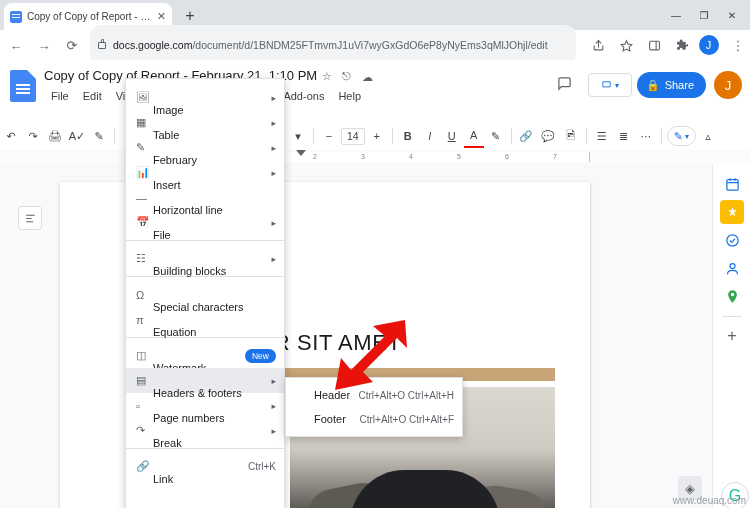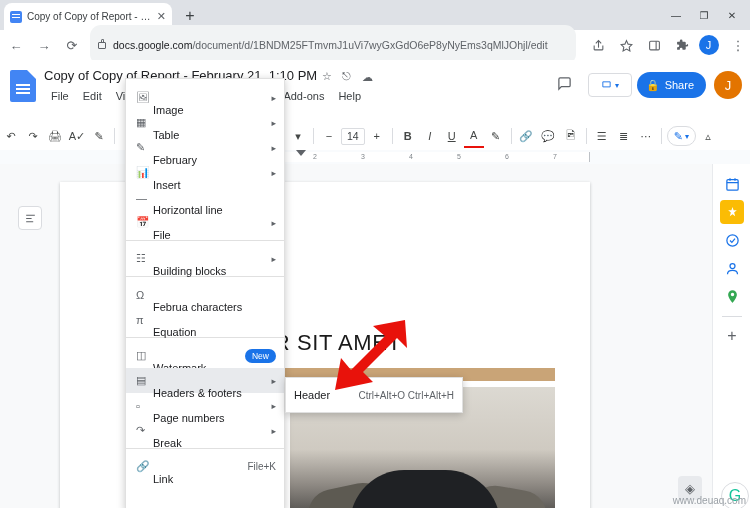--- a/index.html
+++ b/index.html
@@ -580,21 +580,21 @@
     border: 1px solid #e0e0e0;
     box-shadow: 0 2px 8px rgba(0,0,0,0.22);
     padding: 5px 0;
     box-sizing: border-box;
     z-index: 45;
   }
   .smi {
     height: 24px;
     display: flex;
     align-items: center;
-    padding: 0 8px 0 8px;
+    padding: 0 8px 0 28px;
     font-size: 11px;
     color: #202124;
     box-sizing: border-box;
   }
   .smi-label { flex: 0 0 auto; }
   .smi-accel {
     font-size: 10px;
     color: #5f6368;
     margin-left: auto;
     white-space: nowrap;
@@ -853,21 +853,21 @@
     <div class="mi">
       <span class="mi-ico">☷</span>
       <span class="mi-label">Building blocks</span>
       <span class="mi-arrow">▸</span>
     </div>
 
     <div class="mi-sep"></div>
 
     <div class="mi">
       <span class="mi-ico">Ω</span>
-      <span class="mi-label">Februa characters</span>
+      <span class="mi-label">Special characters</span>
     </div>
 
     <div class="mi">
       <span class="mi-ico">π</span>
       <span class="mi-label">Equation</span>
     </div>
 
     <div class="mi-sep"></div>
 
     <div class="mi">
@@ -892,34 +892,38 @@
       <span class="mi-ico">↷</span>
       <span class="mi-label">Break</span>
       <span class="mi-arrow">▸</span>
     </div>
 
     <div class="mi-sep"></div>
 
     <div class="mi">
       <span class="mi-ico">🔗</span>
       <span class="mi-label">Link</span>
-      <span class="mi-accel">File+K</span>
+      <span class="mi-accel">Ctrl+K</span>
     </div>
 
     <div class="mi">
       
       
       
     </div>
   </div>
 
   <div class="submenu">
     <div class="smi">
       <span class="smi-label">Header</span>
       <span class="smi-accel">Ctrl+Alt+O Ctrl+Alt+H</span>
     </div>
+    <div class="smi">
+      <span class="smi-label">Footer</span>
+      <span class="smi-accel">Ctrl+Alt+O Ctrl+Alt+F</span>
+    </div>
   </div>
 
   <svg class="red-arrow" viewBox="0 0 80 80">
     <polygon points="72,2 40,8 52,18 18,52 8,40 2,72 40,64 30,54 64,20 74,30" fill="#e8120b"></polygon>
   </svg>
 
 </div>
 
 </body></html>

